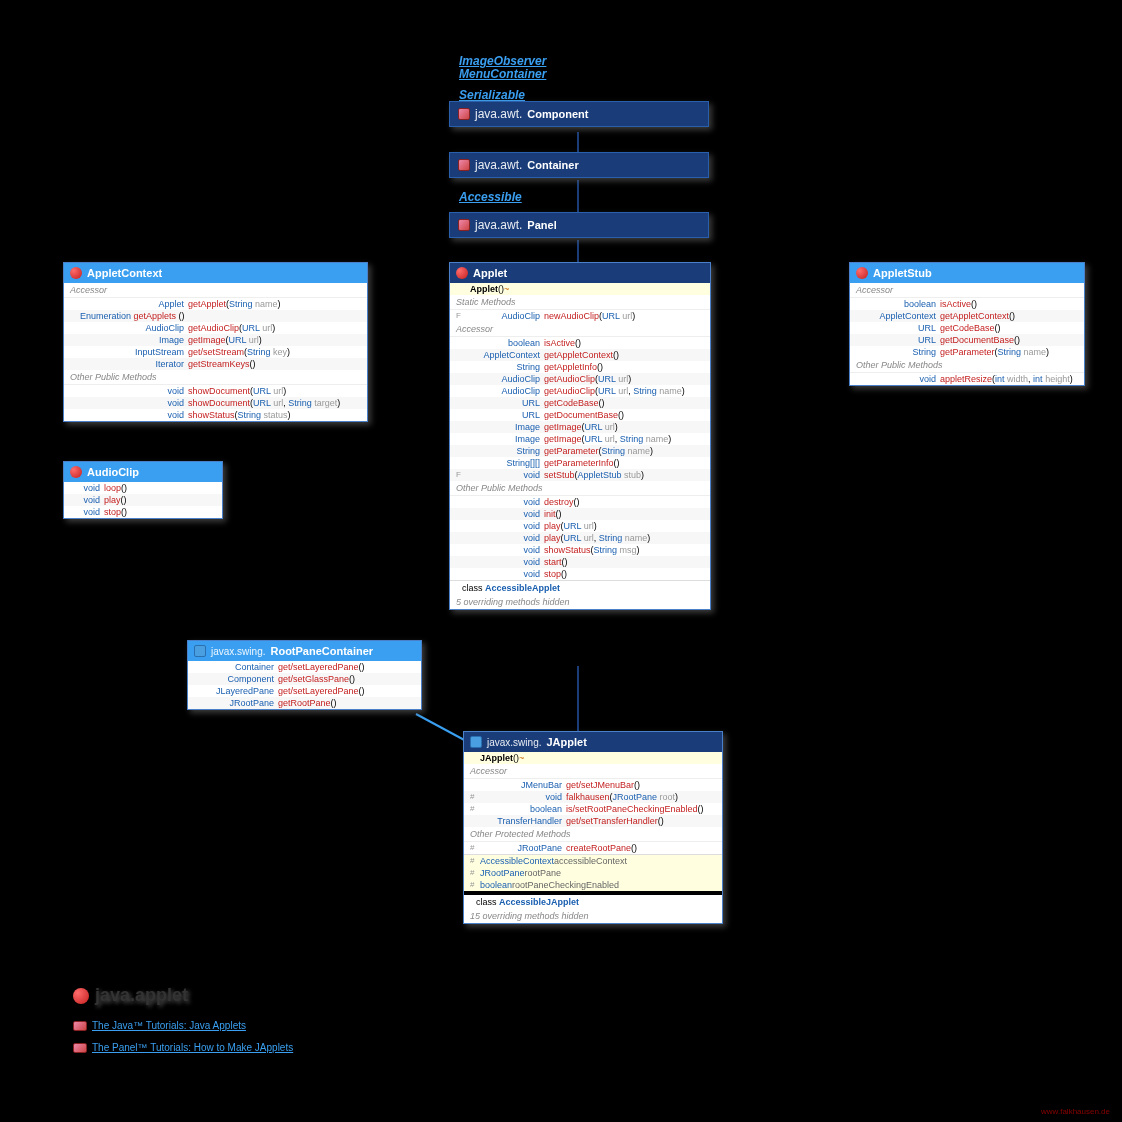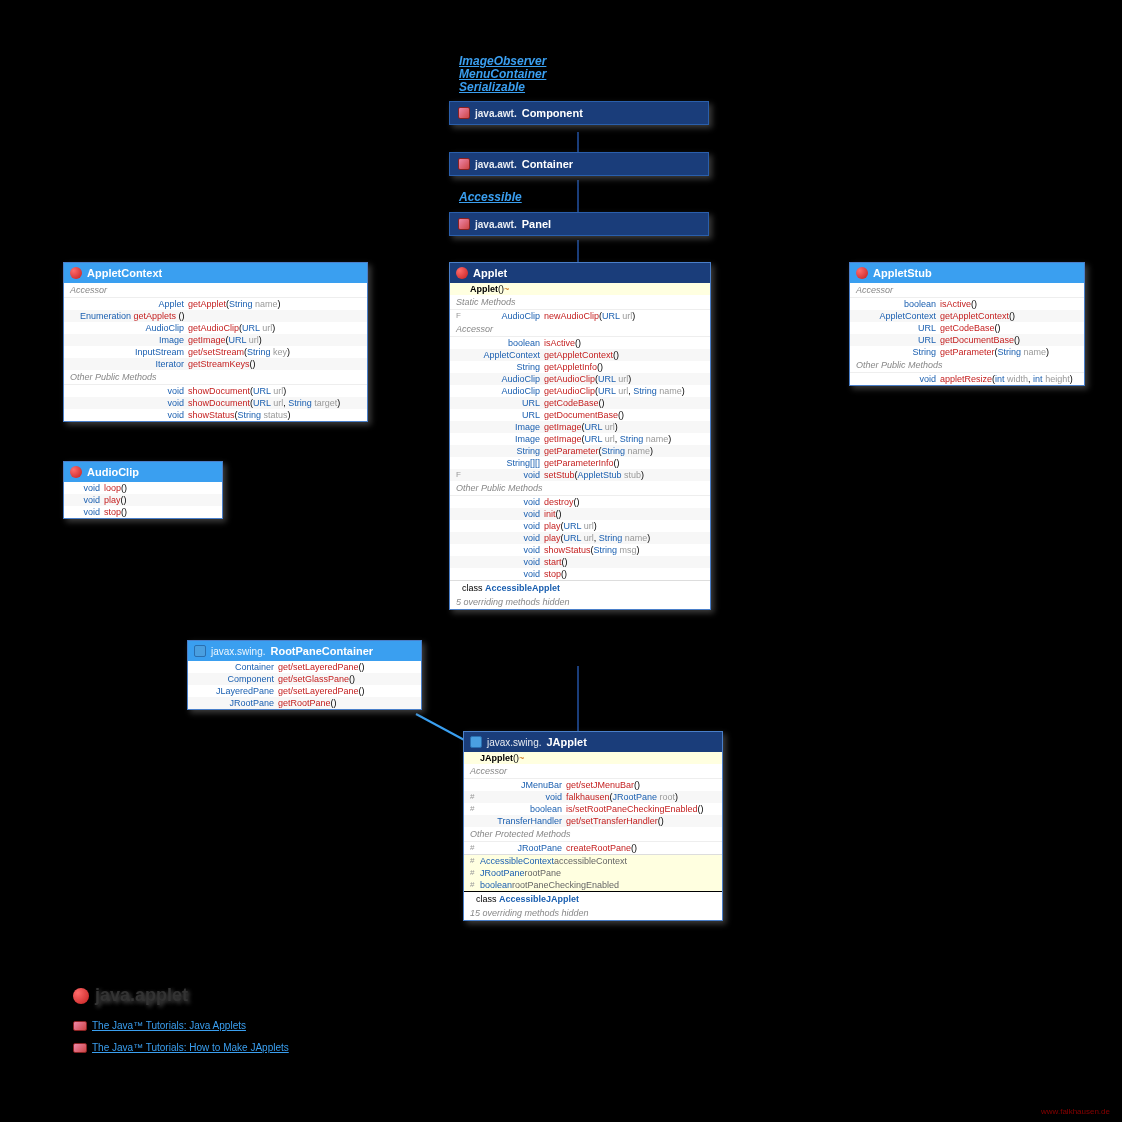--- a/index.html
+++ b/index.html
@@ -18,21 +18,21 @@
 .row.alt{background:#f7f7f7}
 .mod{width:10px;color:#999;font-size:8px}
 .ret{color:#1a5fb0;text-align:right;padding-right:4px;min-width:80px}
 .meth{color:#c41e1e}
 .param{color:#000}
 .param .t{color:#1a5fb0}
 .param .n{color:#999}
 .iface{position:absolute;color:#3a9ff0;font-style:italic;font-weight:bold;font-size:12px;text-decoration:underline}
 .cbox{position:absolute;background:#1a3d7a;border:1px solid #2a5fac;width:260px;padding:5px 8px;color:#fff;font-size:10px;box-shadow:3px 3px 6px rgba(100,100,100,.6);display:flex;align-items:center;gap:5px}
 .cbox b{font-size:11px}
-.cbox .pkg{font-weight:bold;font-size:10px;opacity:.9}
+.cbox .pkg{font-weight:normal;font-size:12px;opacity:.9}
 .footer-title{position:absolute;left:73px;top:985px;display:flex;align-items:center;gap:6px;font-size:18px;font-weight:bold;color:#333;text-shadow:2px 2px 4px rgba(120,120,120,.7)}
 .footer-title .ico{width:16px;height:16px}
 .tut{position:absolute;left:73px;color:#3a9ff0;text-decoration:underline;font-size:10px;display:flex;align-items:center;gap:5px}
 .tut .ico.sqr{width:14px;height:10px}
 .yellow{background:#ffffe0}
 .inner{padding:2px 12px;font-size:9px}
 .hidden{color:#888;font-style:italic;padding:2px 6px;font-size:9px}
 svg.lines{position:absolute;top:0;left:0;pointer-events:none}
 .wm{position:absolute;right:12px;bottom:6px;color:#8a0000;font-size:8px}
 </style>
@@ -42,21 +42,21 @@
 <svg class="lines" width="1122" height="1122">
 <line x1="578" y1="132" x2="578" y2="152" stroke="#1a3d7a" stroke-width="2"></line>
 <line x1="578" y1="180" x2="578" y2="212" stroke="#1a3d7a" stroke-width="2"></line>
 <line x1="578" y1="240" x2="578" y2="262" stroke="#1a3d7a" stroke-width="2"></line>
 <line x1="578" y1="666" x2="578" y2="732" stroke="#1a3d7a" stroke-width="2"></line>
 <line x1="416" y1="714" x2="468" y2="742" stroke="#3a9ff0" stroke-width="2"></line>
 </svg>
 
 <div class="iface" style="left:459px;top:54px">ImageObserver</div>
 <div class="iface" style="left:459px;top:67px">MenuContainer</div>
-<div class="iface" style="left:459px;top:80px">Serializable</div>
+<div class="iface" style="left:459px;top:88px">Serializable</div>
 
 <div class="cbox" style="left:449px;top:101px">
 <span class="ico sqr"></span>
 <span class="pkg">java.awt.</span>
     <b>Component</b>
 </div>
 <div class="cbox" style="left:449px;top:152px">
 <span class="ico sqr"></span>
 <span class="pkg">java.awt.</span>
     <b>Container</b>
@@ -448,29 +448,29 @@
         <span class="mod">#</span>
         <span class="t" style="color:#1a5fb0">JRootPane</span> 
         <span style="color:#666">rootPane</span>
       </div>
       <div class="row yellow">
         <span class="mod">#</span>
         <span class="t" style="color:#1a5fb0">boolean</span> 
         <span style="color:#666">rootPaneCheckingEnabled</span>
       </div>
     </div>
-<div class="inner" style="border-top:1px solid #000000;color:#000">class <b style="color:#1a5fb0">AccessibleJApplet</b></div>
+<div class="inner" style="border-top:4px solid #000000;color:#000">class <b style="color:#1a5fb0">AccessibleJApplet</b></div>
 <div class="hidden">15 overriding methods hidden</div>
 </div>
 
 <div class="footer-title">
     <span class="ico red"></span>
     <span>java.applet</span>
   </div>
 <div class="tut" style="top:1020px">
     <span class="ico sqr"></span>
     <span>The Java™ Tutorials: Java Applets</span>
   </div>
 <div class="tut" style="top:1042px">
     <span class="ico sqr"></span>
-    <span>The Java™ Tutorials: How to Make JApplets</span>
+    <span>The Panel™ Tutorials: How to Make JApplets</span>
   </div>
 <div class="wm">www.falkhausen.de</div>
 
 </body></html>

